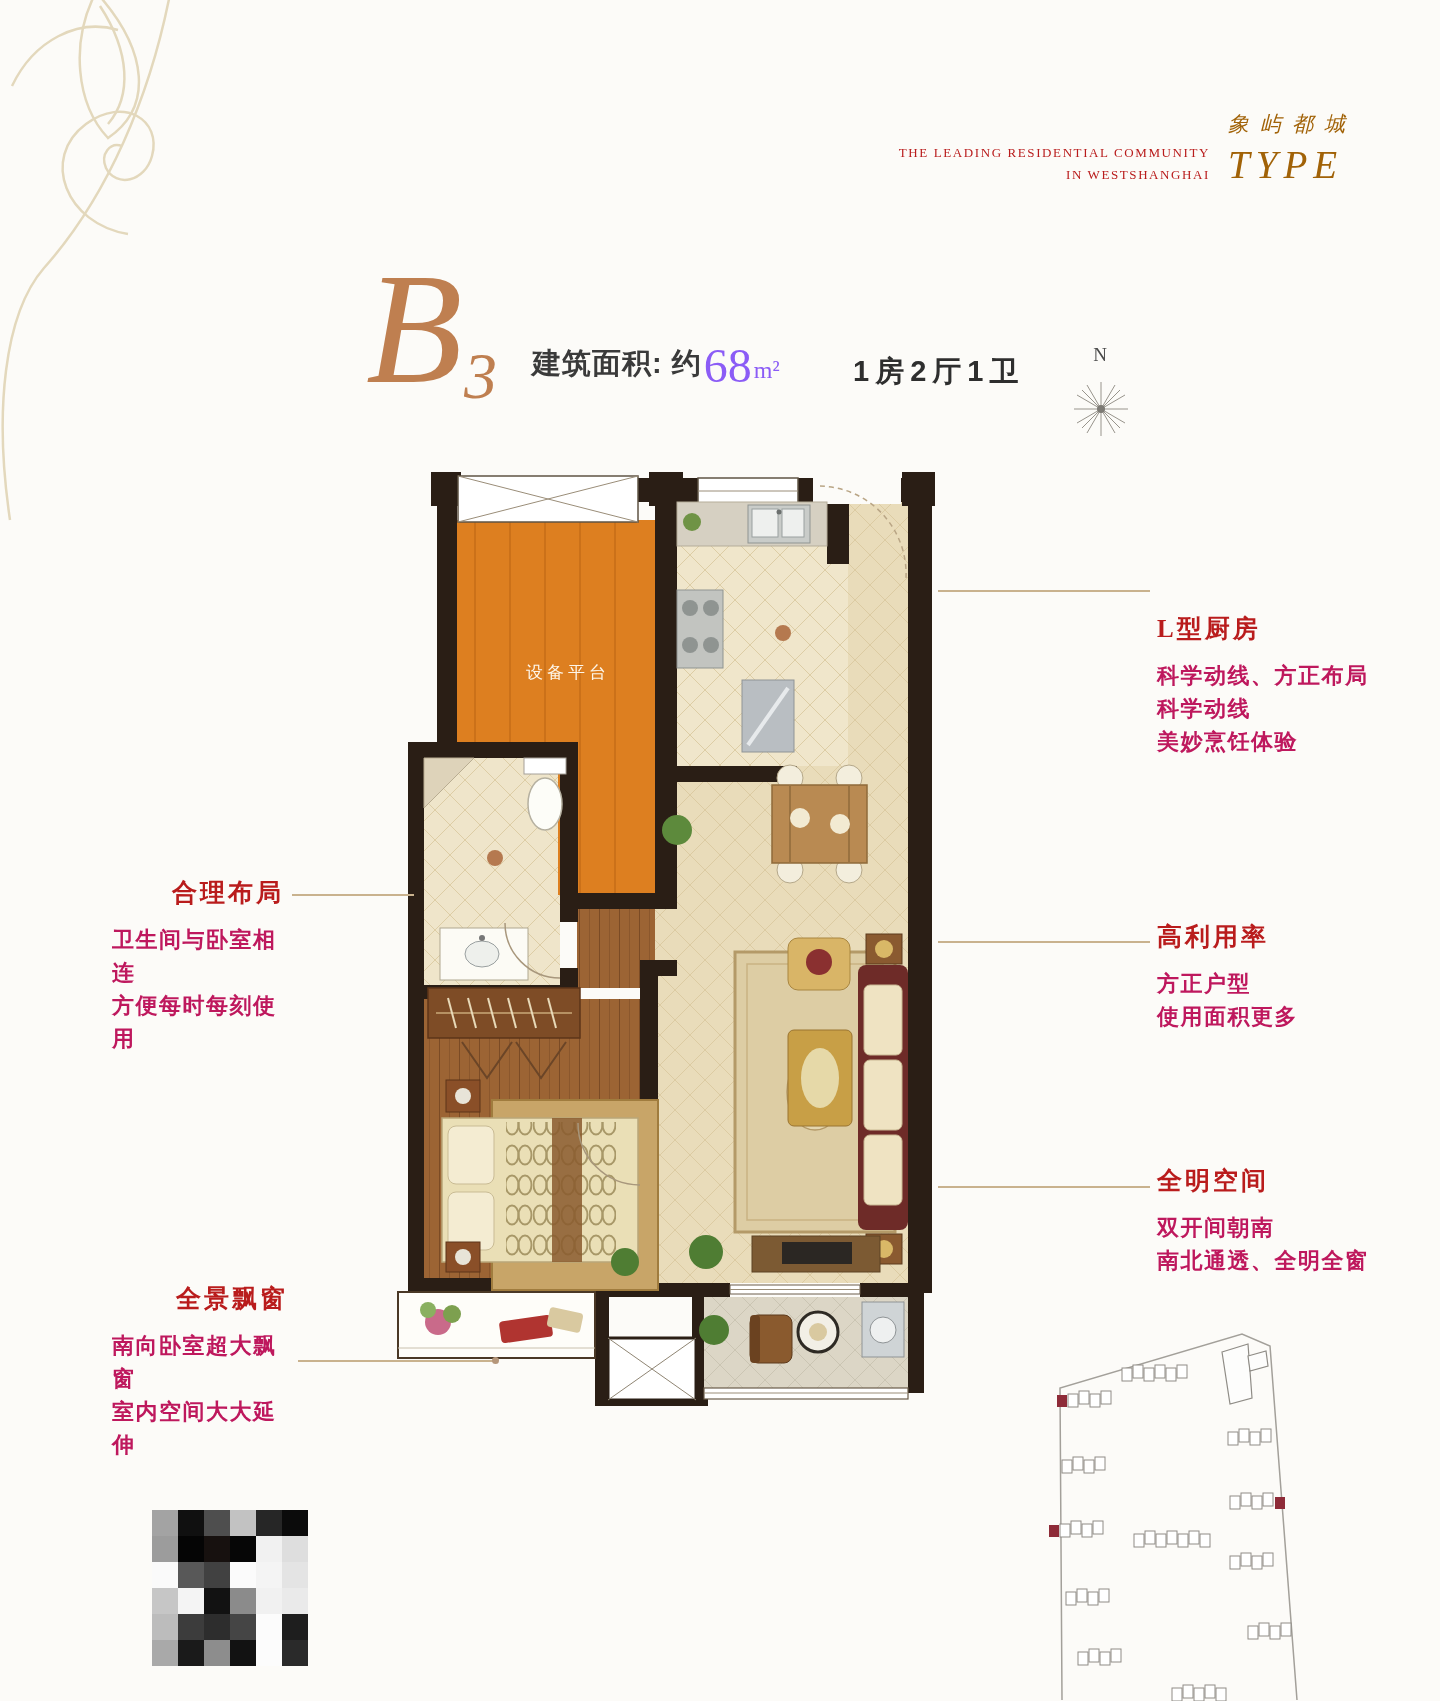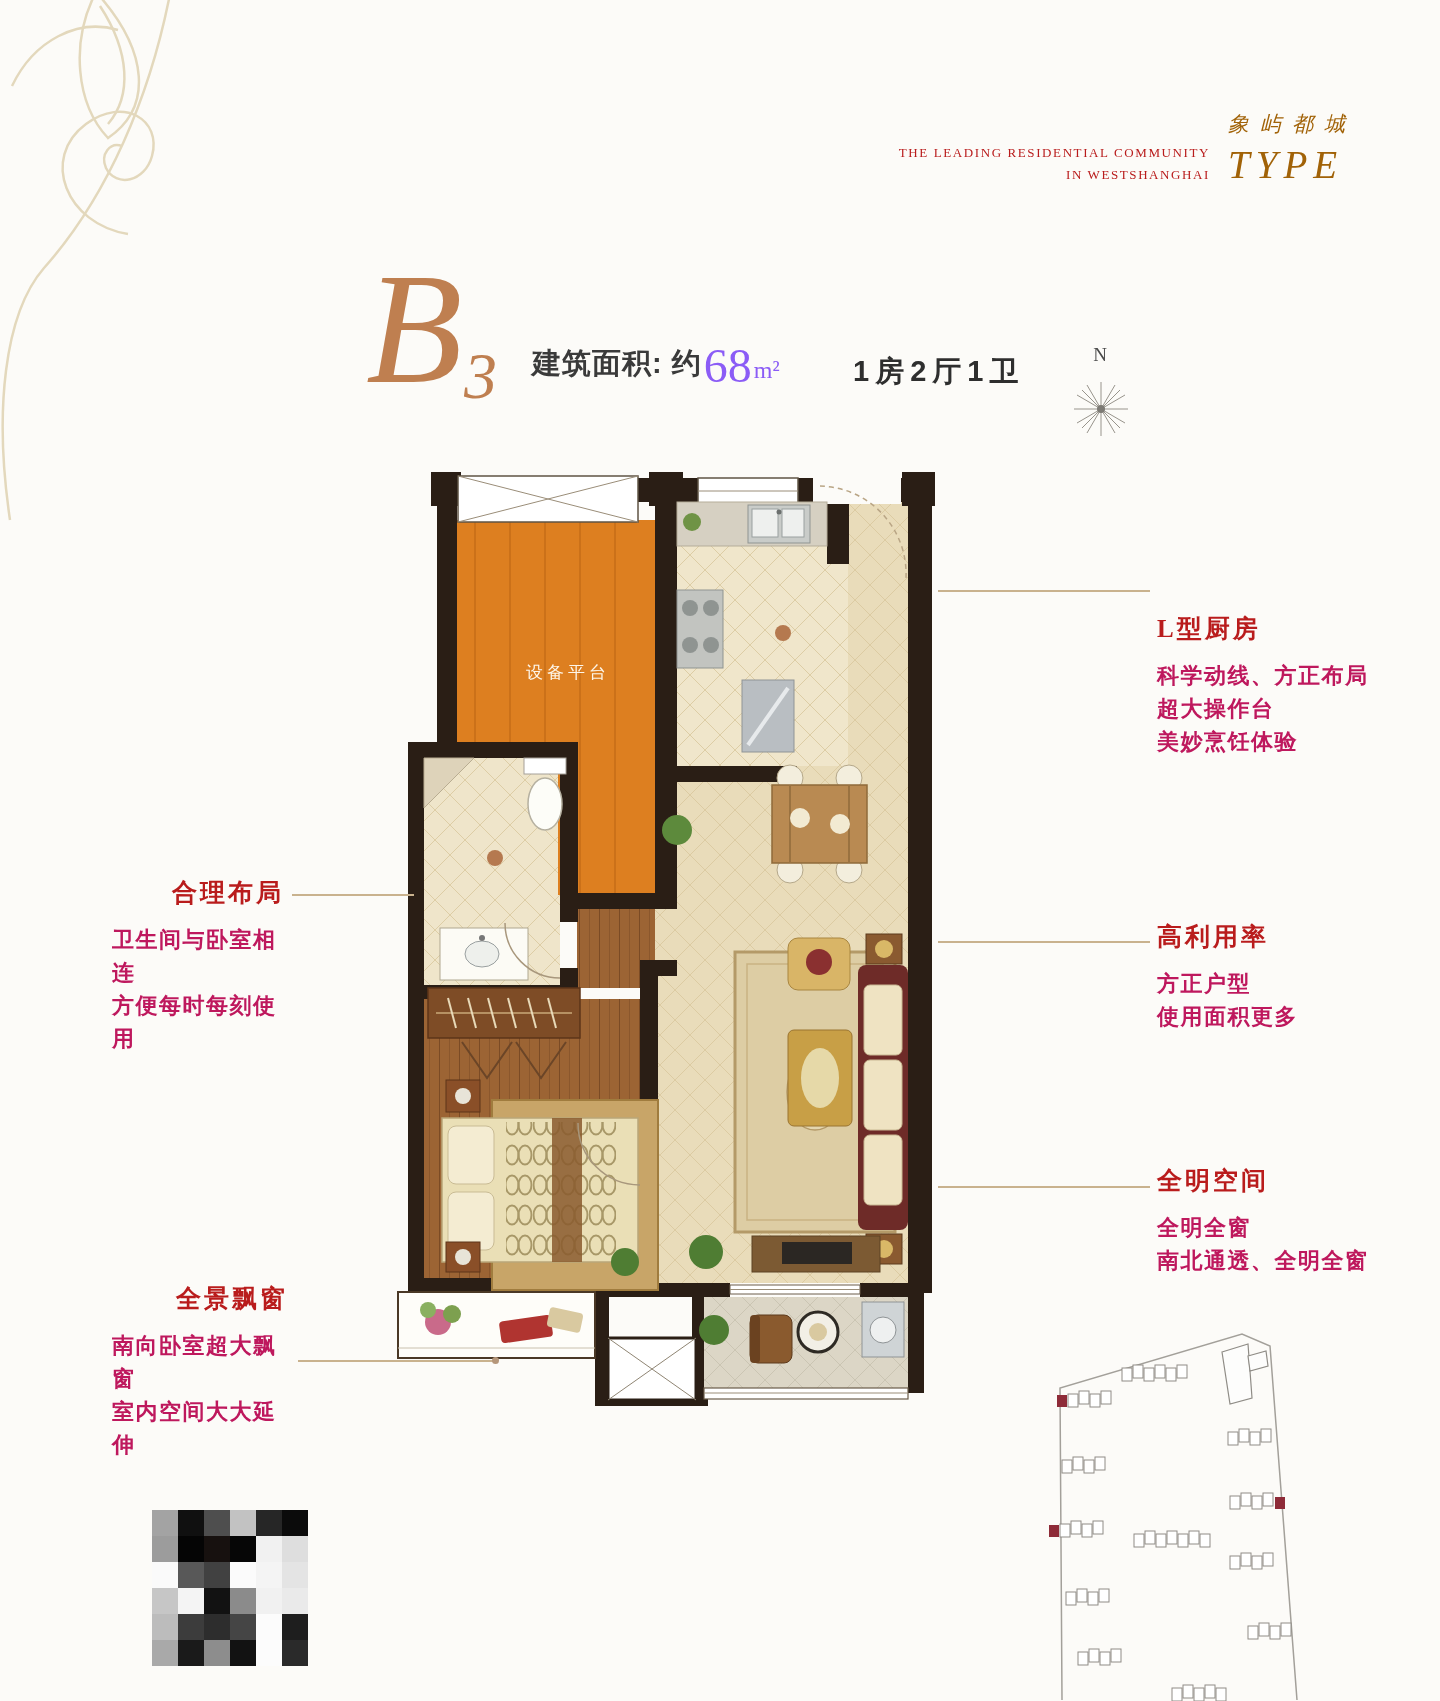--- a/index.html
+++ b/index.html
@@ -347,31 +347,31 @@
 </div>
 <div class="abs ann ann-left" style="left:112px;top:1282px;width:176px">
   <div class="ann-heading">全景飘窗</div>
   <div class="ann-line">南向卧室超大飘窗</div>
   <div class="ann-line">室内空间大大延伸</div>
 </div>
 
 <div class="abs ann" style="left:1157px;top:612px;width:240px">
   <div class="ann-heading">L型厨房</div>
   <div class="ann-line">科学动线、方正布局</div>
-  <div class="ann-line">超大操作台</div>
+  <div class="ann-line">科学动线</div>
   <div class="ann-line">美妙烹饪体验</div>
 </div>
 <div class="abs ann" style="left:1157px;top:920px;width:240px">
   <div class="ann-heading">高利用率</div>
   <div class="ann-line">方正户型</div>
   <div class="ann-line">使用面积更多</div>
 </div>
 <div class="abs ann" style="left:1157px;top:1164px;width:240px">
   <div class="ann-heading">全明空间</div>
-  <div class="ann-line">全明全窗</div>
+  <div class="ann-line">双开间朝南</div>
   <div class="ann-line">南北通透、全明全窗</div>
 </div>
 
 <div class="abs qr">
     <div style="background: rgb(163, 163, 163);"></div>
     <div style="background: rgb(16, 16, 16);"></div>
     <div style="background: rgb(78, 78, 78);"></div>
     <div style="background: rgb(194, 194, 194);"></div>
     <div style="background: rgb(38, 38, 38);"></div>
     <div style="background: rgb(11, 11, 11);"></div>

